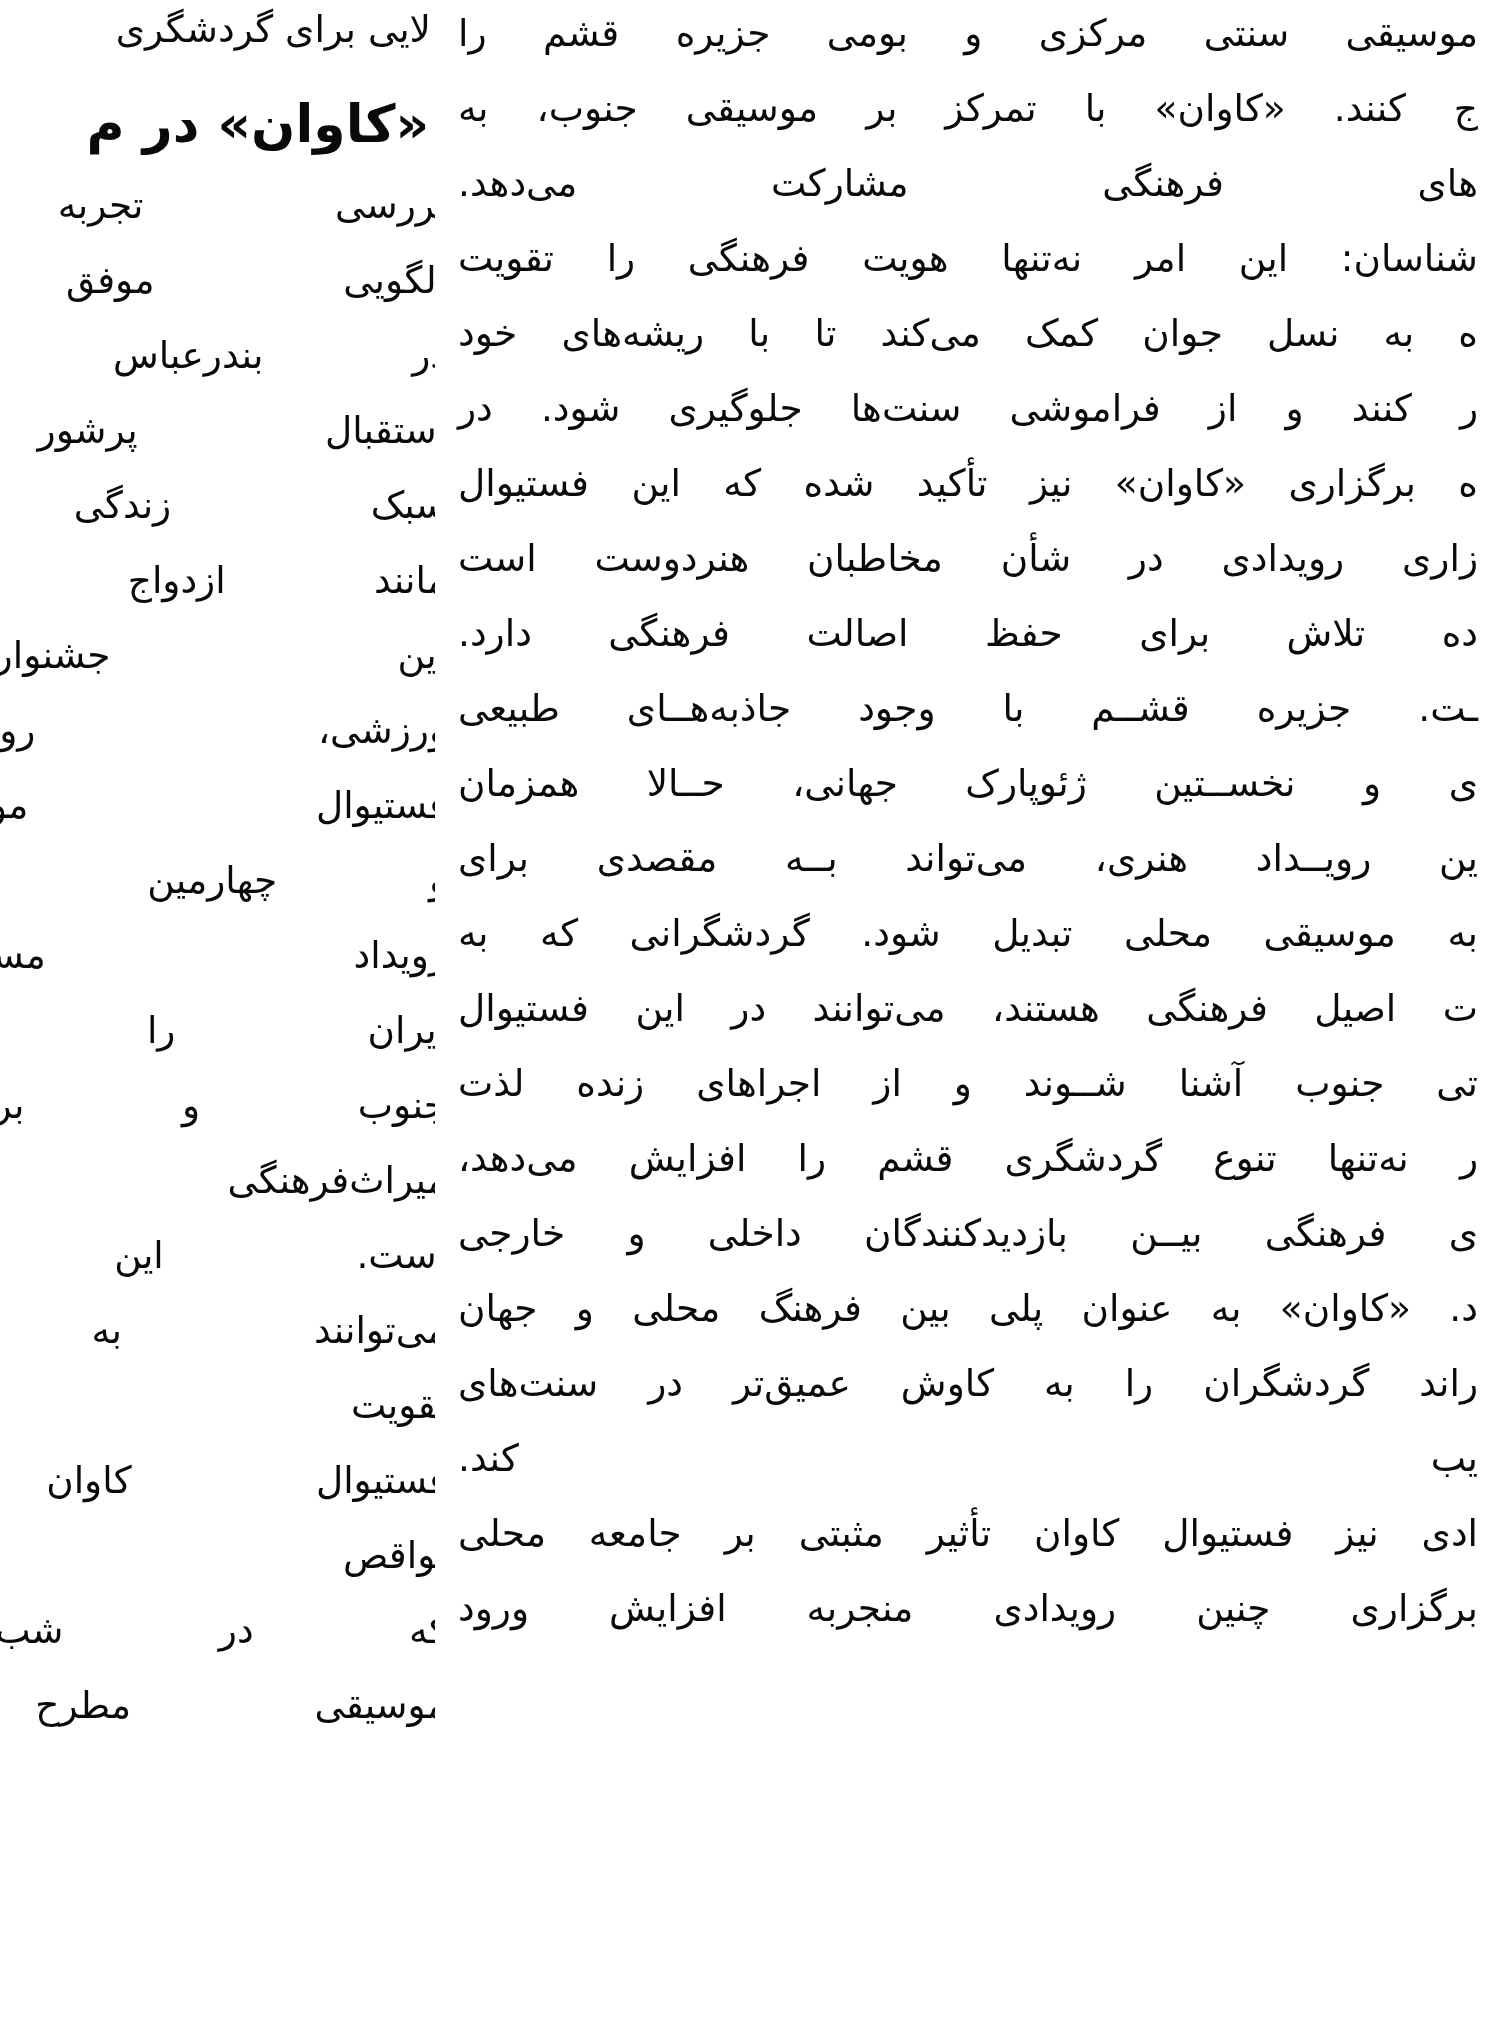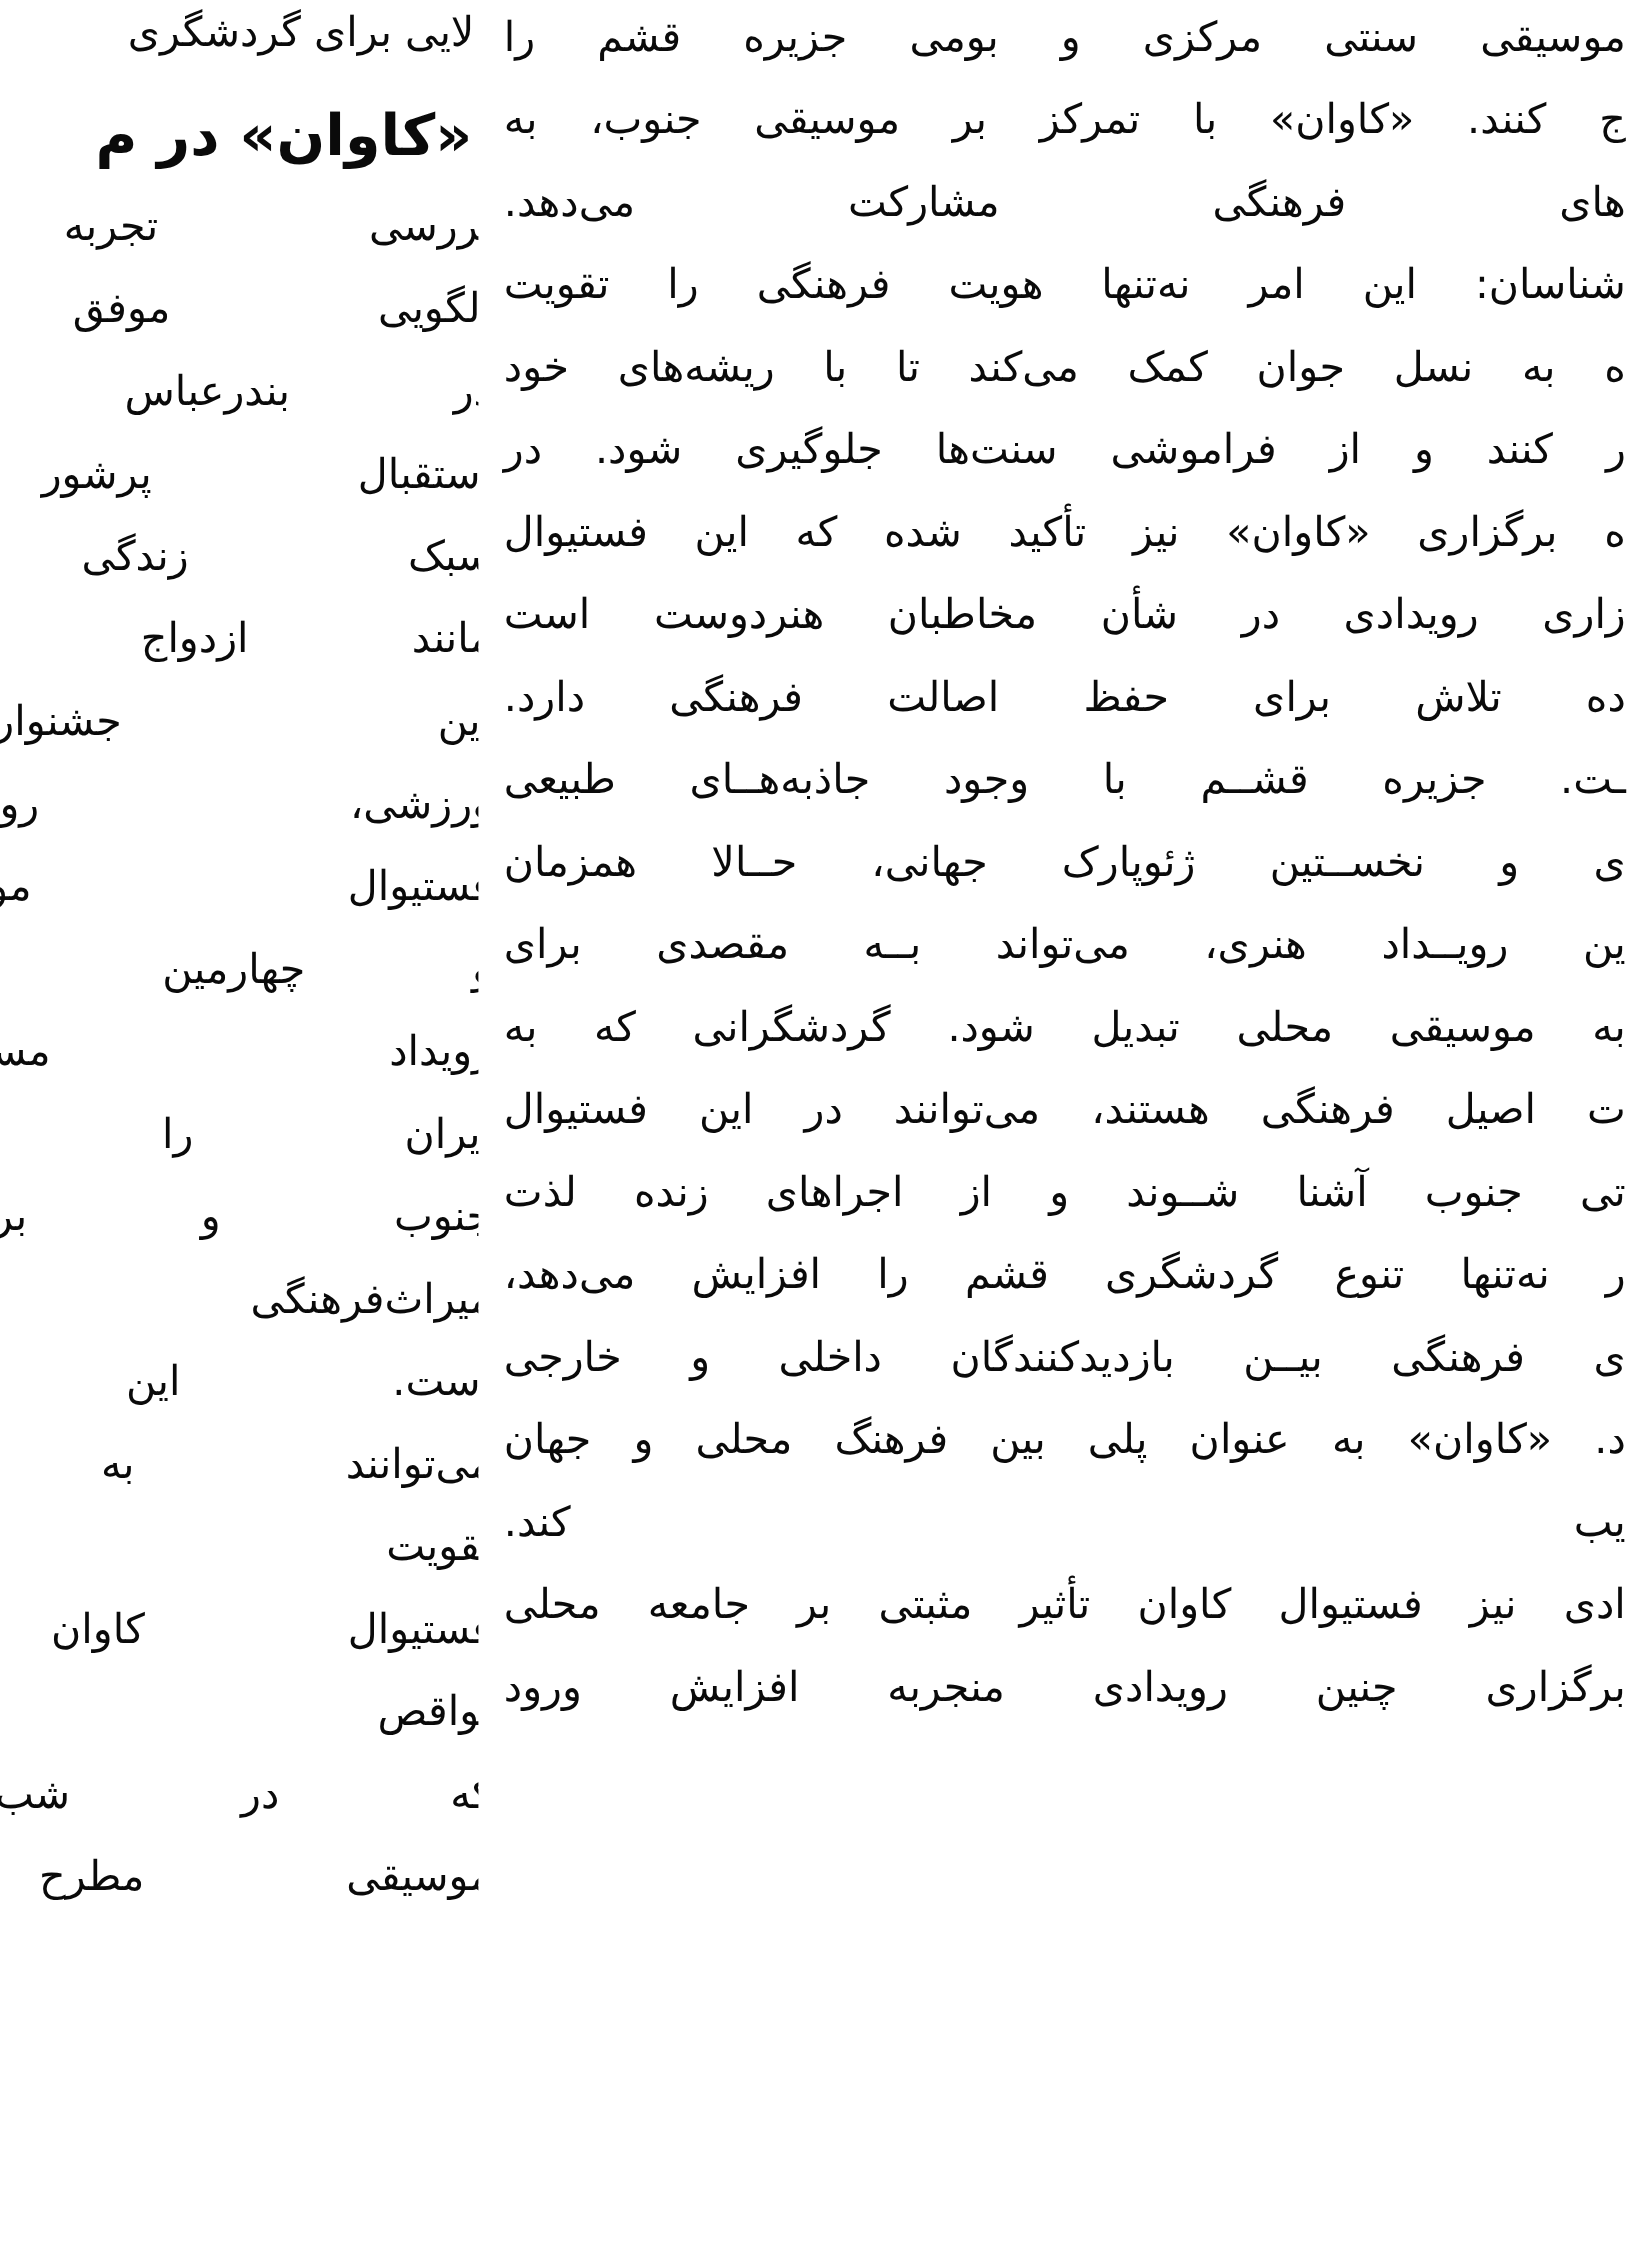--- a/index.html
+++ b/index.html
@@ -174,20 +174,23 @@
         <p class="body">
             <span class="nowrapline">ر نه‌تنها تنوع گردشگری قشم را افزایش می‌دهد،</span>
           </p>
         <p class="body">
             <span class="nowrapline">ی فرهنگی بیــن بازدیدکنندگان داخلی و خارجی</span>
           </p>
         <p class="body">
             <span class="nowrapline">د. «کاوان» به عنوان پلی بین فرهنگ محلی و جهان</span>
           </p>
         <p class="body">
+            <span class="nowrapline">راند گردشگران را به کاوش عمیق‌تر در سنت‌های</span>
+          </p>
+        <p class="body">
             <span class="nowrapline">یب کند.</span>
           </p>
         <p class="body">
             <span class="nowrapline">ادی نیز فستیوال کاوان تأثیر مثبتی بر جامعه محلی</span>
           </p>
         <p class="body">
             <span class="nowrapline">برگزاری چنین رویدادی منجربه افزایش ورود</span>
           </p>
       </div>
     </div>

